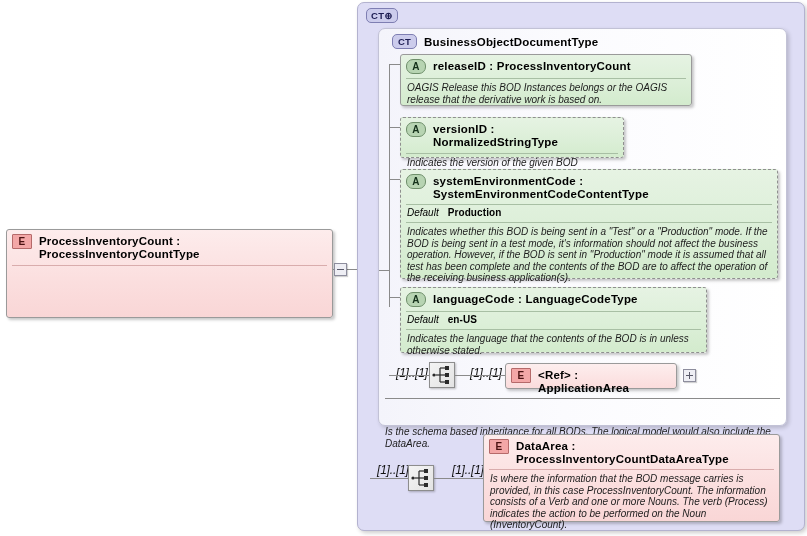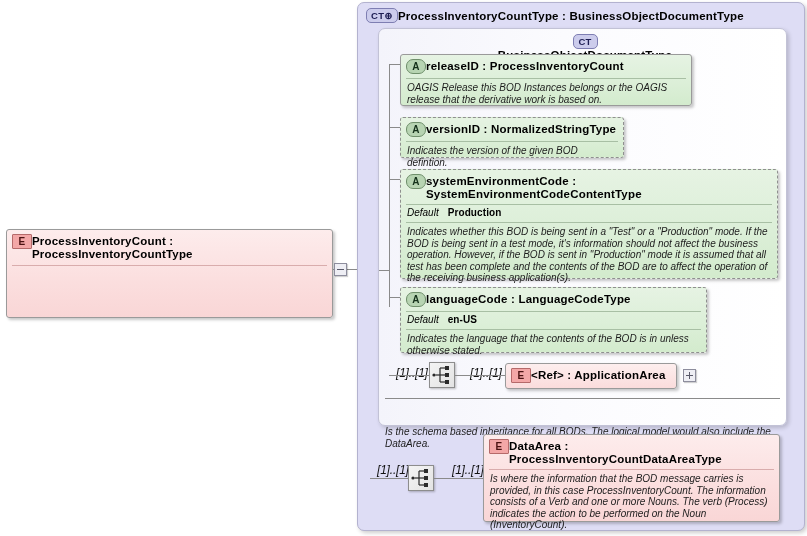--- a/index.html
+++ b/index.html
@@ -58,20 +58,21 @@
 
   
   .badge {
     display: inline-block;
     box-sizing: border-box;
     width: 20px; height: 15px;
     line-height: 13px;
     text-align: center;
     font-size: 10px;
     font-weight: bold;
+    margin-right: 7px;
     flex: 0 0 auto;
   }
   .badge.a {
     background: #b7d4b2;
     border: 1px solid #6f8f6b;
     border-radius: 7px;
     color: #14301a;
   }
   .badge.e {
     background: #f3a7a7;
@@ -184,26 +185,25 @@
     line-height: 11.5px;
     color: #1c1c1c;
   }
 </style>
 </head>
 <body>
 
 <div class="container-outer" style="left:357px; top:2px; width:448px; height:529px;">
   <div class="container-title">
     <span class="badge ct plus">CT⊕</span>
-    <span>ProcessInventoryCountType : BusinessObjectDocumentType</span>
   </div>
 </div>
 
 <div class="container-inner" style="left:378px; top:28px; width:409px; height:398px;">
-  <div class="container-title" style="padding-left:13px;flex-direction:column;">
+  <div class="container-title" style="padding-left:13px;">
     <span class="badge ct">CT</span>
     <span>BusinessObjectDocumentType</span>
   </div>
 </div>
 
 <div class="line hline" style="left:385px; top:398px; width:395px;"></div>
 <div class="txt-annot" style="left:385px; top:426px; width:390px;">Is the schema based inheritance for all BODs. The logical model would also include the DataArea.</div>
 
 <div class="node pink" style="left:6px; top:229px; width:327px; height:89px;">
   <div class="node-title">

